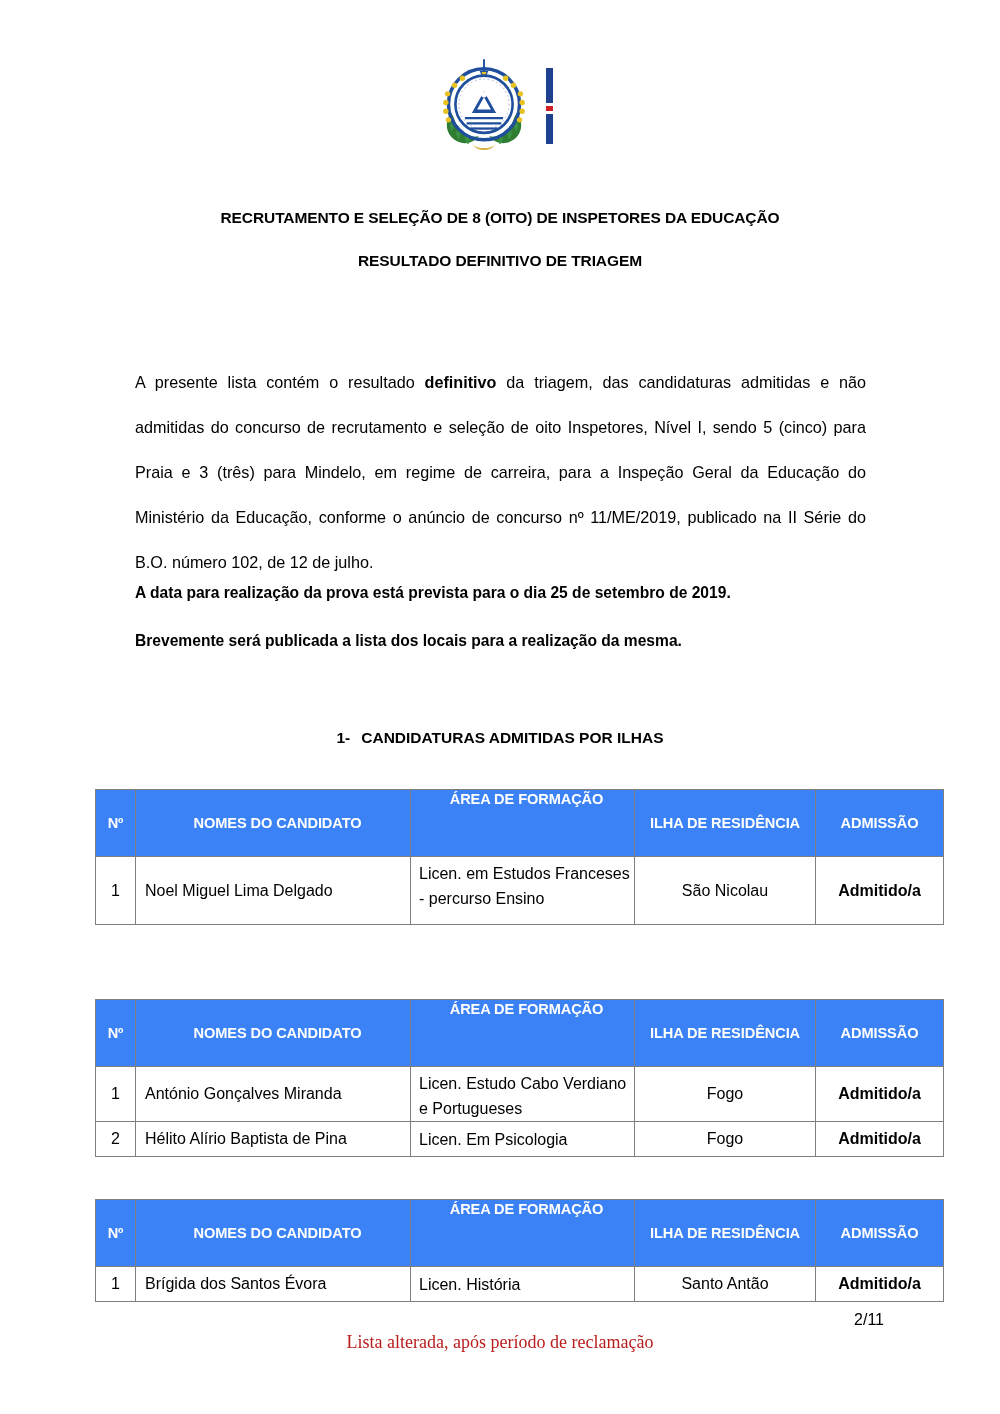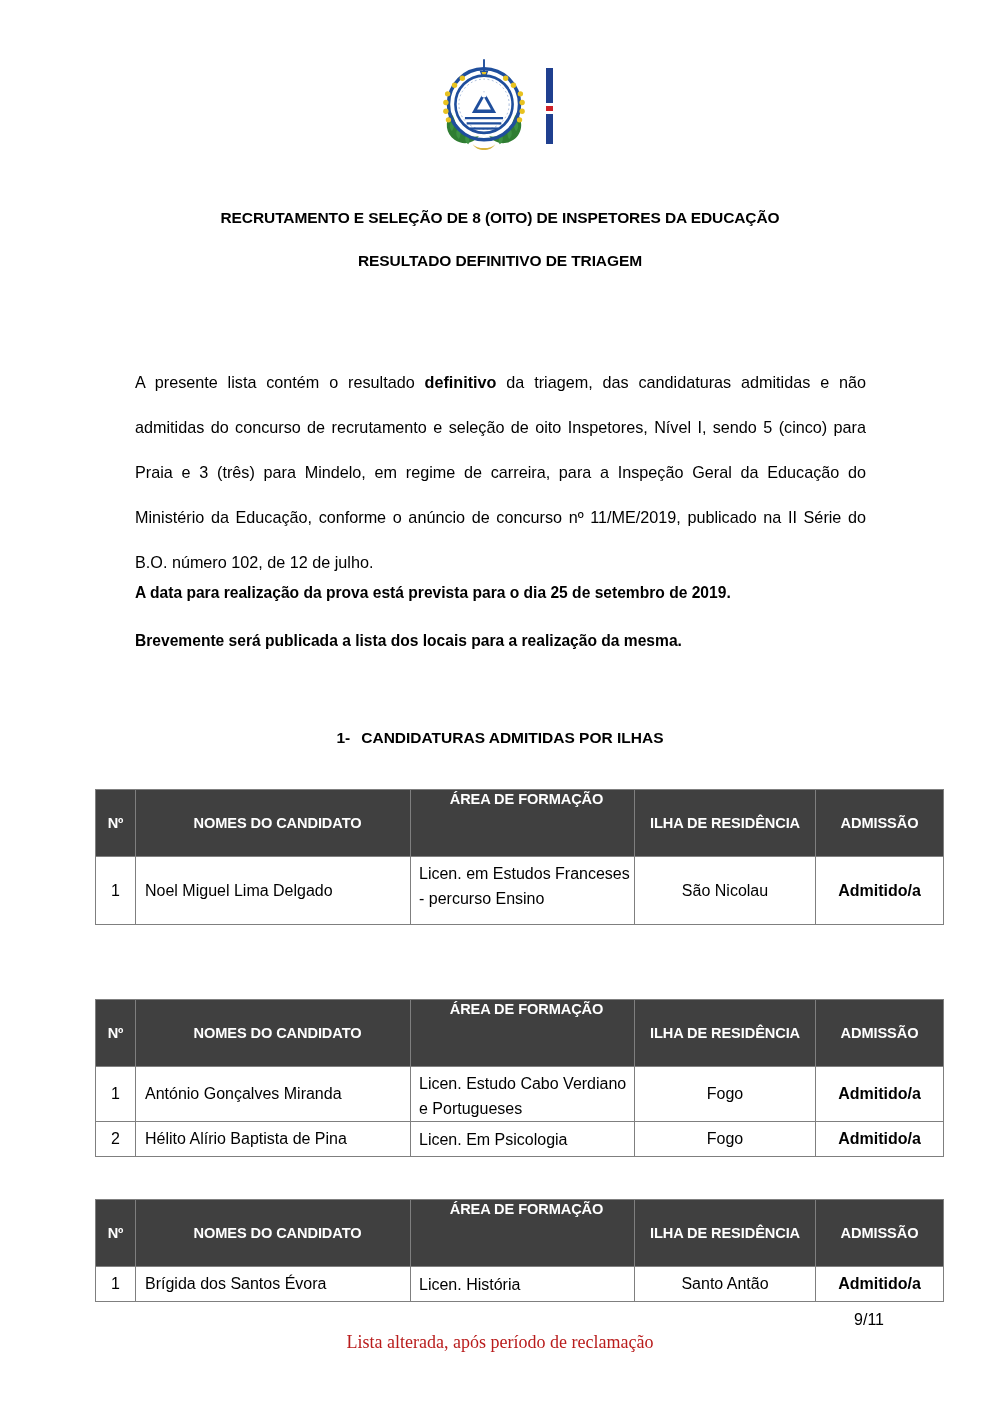--- a/index.html
+++ b/index.html
@@ -117,21 +117,21 @@
     left: 95px;
     width: 826px;
     border-collapse: collapse;
     table-layout: fixed;
   }
   .tbl th, .tbl td {
     border: 1px solid #7f7f7f;
     padding: 0;
   }
   .tbl thead th {
-    background: #404040;
+    background: #3b82f6;
     color: #ffffff;
     font-size: 14.6px;
     font-weight: bold;
     text-align: center;
     height: 66px;
     letter-spacing: -0.1px;
     line-height: 19px;
     vertical-align: middle;
   }
   .tbl td {
@@ -306,14 +306,14 @@
     <tr style="height:31px;">
       <td class="c-num">1</td>
       <td class="c-name">Brígida dos Santos Évora</td>
       <td class="c-area" style="vertical-align:middle !important;padding-top:0 !important;">Licen. História</td>
       <td class="c-ilha">Santo Antão</td>
       <td class="c-adm">Admitido/a</td>
     </tr>
   </tbody>
 </table>
 
-<div class="page-num">9/11</div>
+<div class="page-num">2/11</div>
 <div class="footer-note">Lista alterada, após período de reclamação</div>
 
 </body></html>

